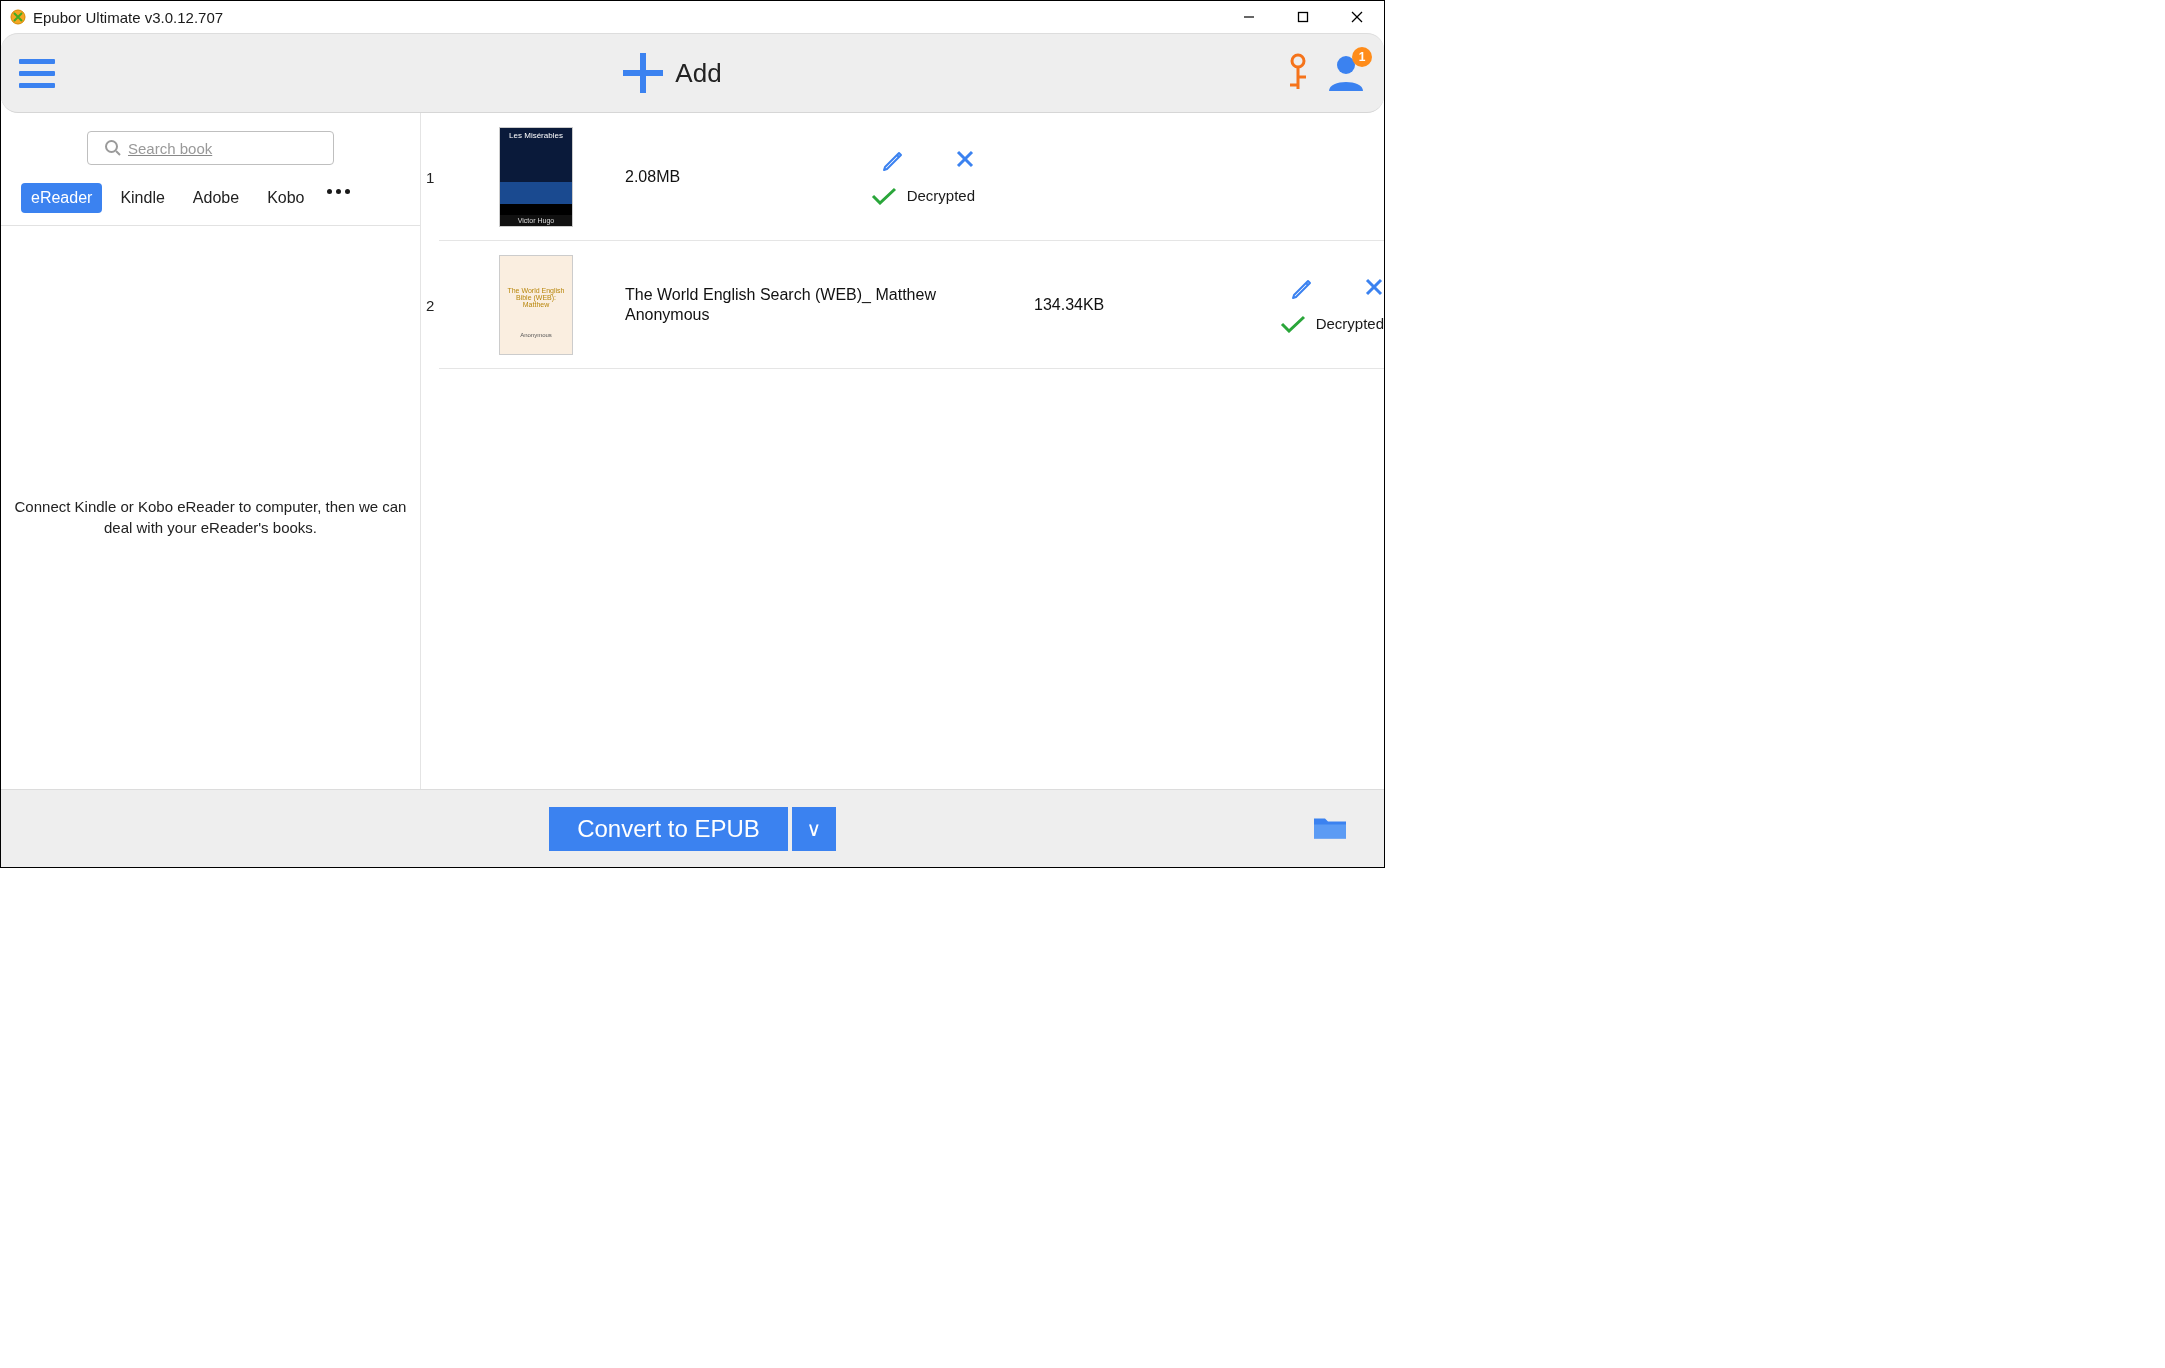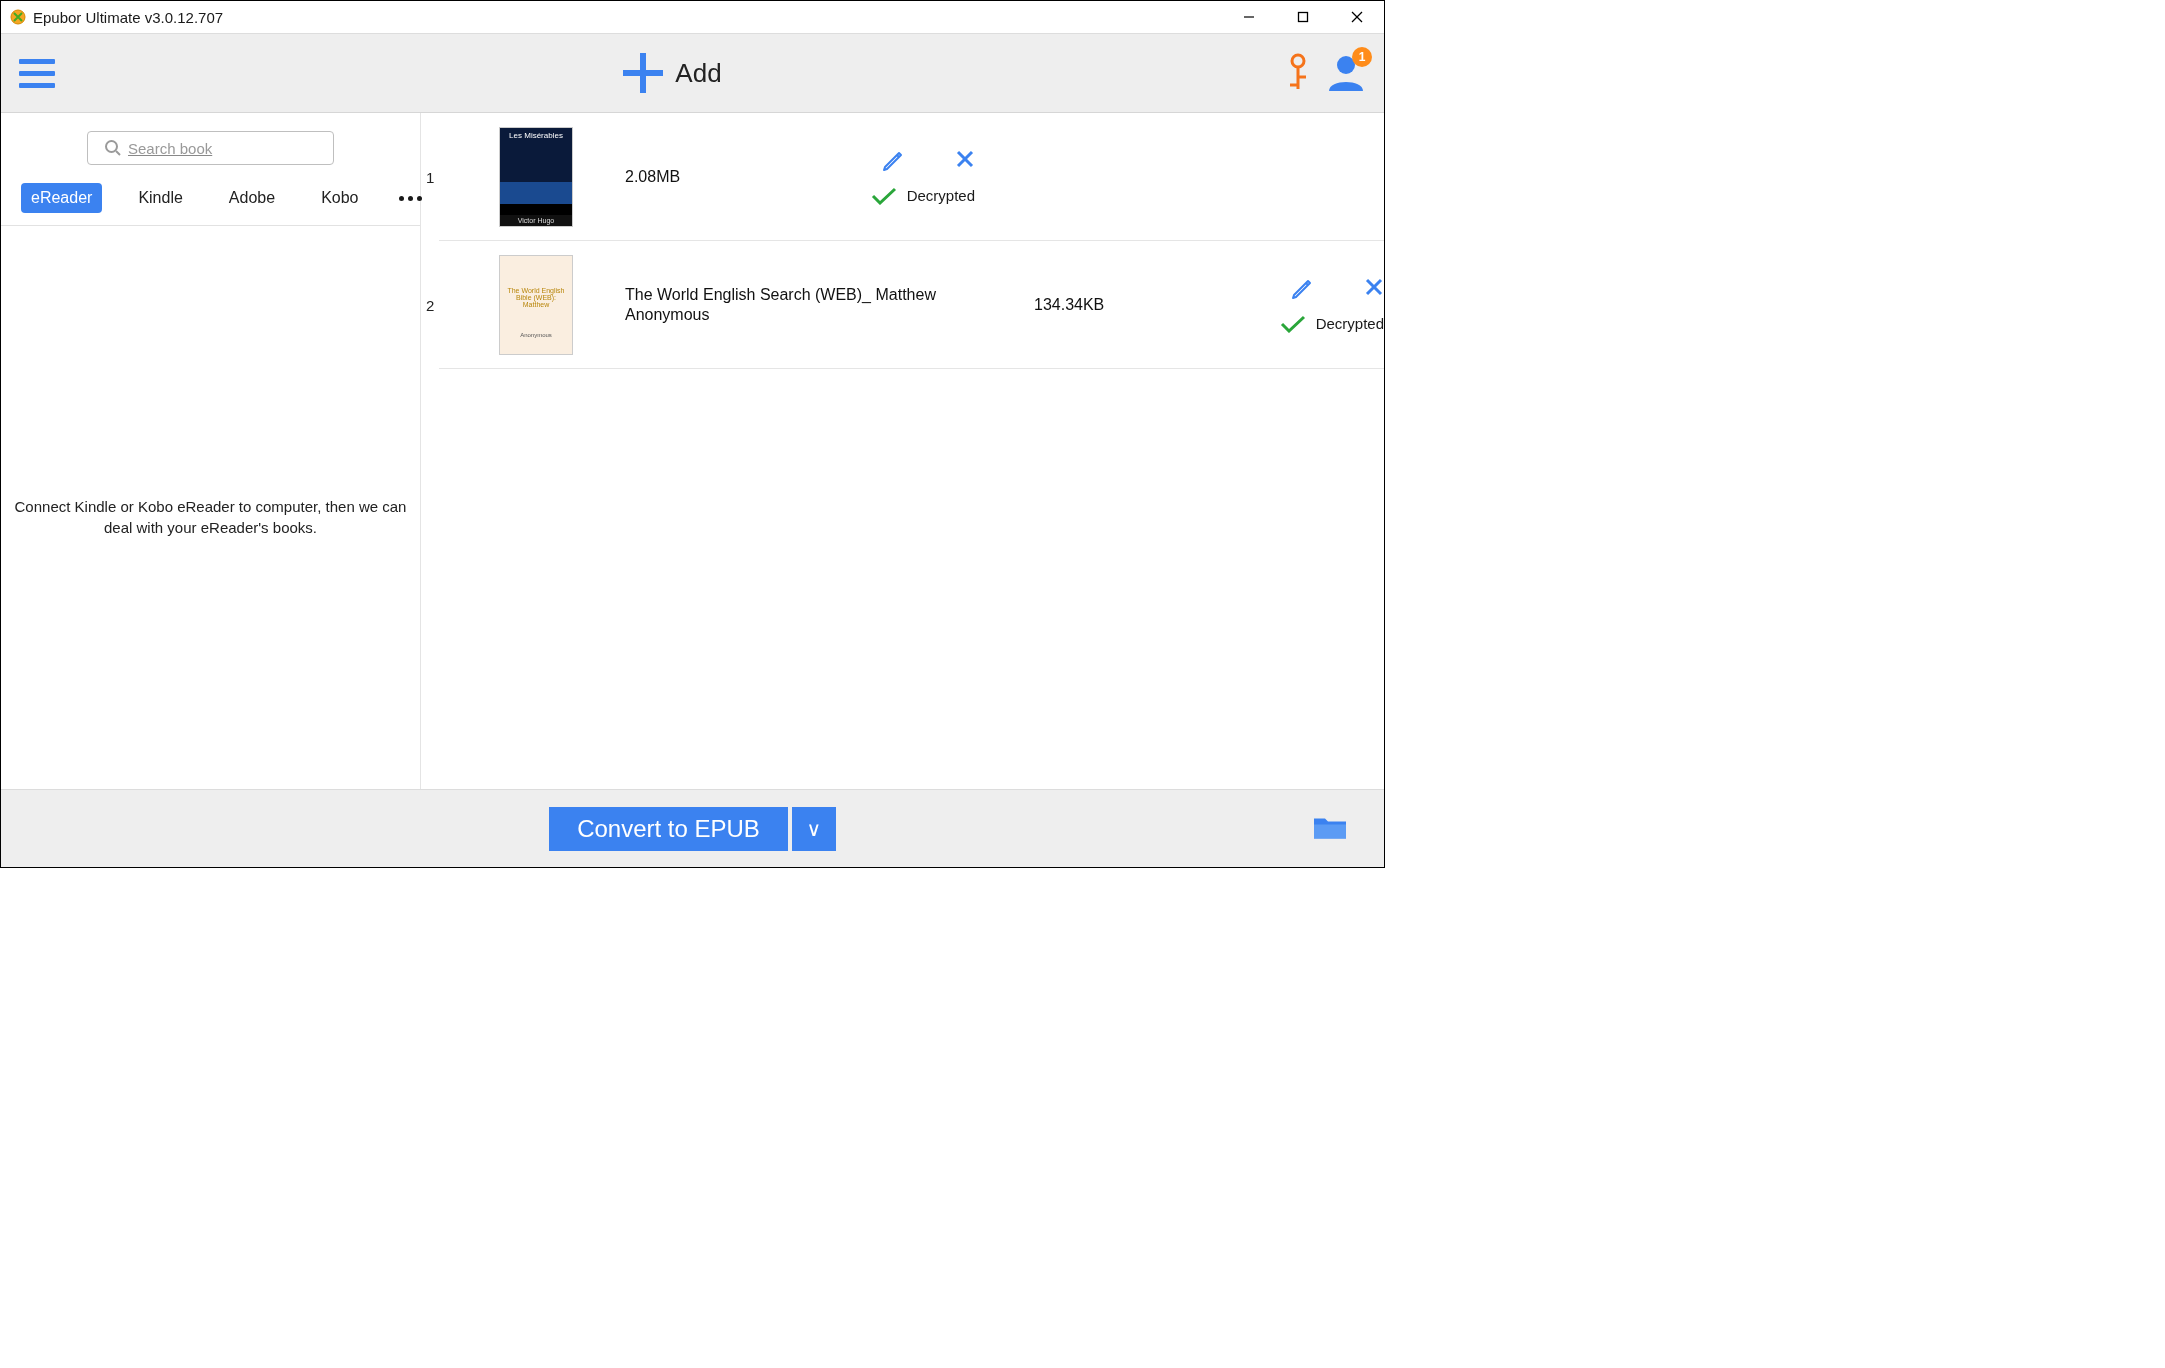--- a/index.html
+++ b/index.html
@@ -42,20 +42,21 @@
 
   
   .toolbar {
     height: 80px;
     background: #eeeeee;
     border-top: 1px solid #ddd;
     border-bottom: 1px solid #d6d6d6;
     display: flex;
     align-items: center;
     padding: 0 18px;
+    border-radius: 17px;
   }
   .hamburger {
     width: 40px; height: 40px;
     display: flex; flex-direction: column; justify-content: center; gap: 7px;
     cursor: pointer;
   }
   .hamburger span {
     height: 5px; background: #3b82f0; width: 36px; border-radius: 1px;
   }
   .toolbar-center {
@@ -110,21 +111,21 @@
     border: 1px solid #bfbfbf; border-radius: 4px;
     height: 34px; padding: 0 16px; color: #888; text-decoration: underline;
   }
   .search svg { flex-shrink: 0; margin-right: 6px; }
   .search input {
     border: none; outline: none; flex: 1;
     font-size: 15px; color: #333; background: transparent;
   }
   .search input::placeholder { color: #999; }
   .tabs {
-    display: flex; align-items: center; gap: 26px;
+    display: flex; gap: 8px;
     padding: 0 20px 12px 20px;
     border-bottom: 1px solid #e2e2e2;
   }
   .tab {
     font-size: 16px; color: #222; cursor: pointer;
     padding: 6px 10px; border-radius: 4px;
   }
   .tab.active { background: #3b82f0; color: #fff; }
   .tab-more {
     display: flex; gap: 4px; cursor: pointer; padding: 6px 4px;

